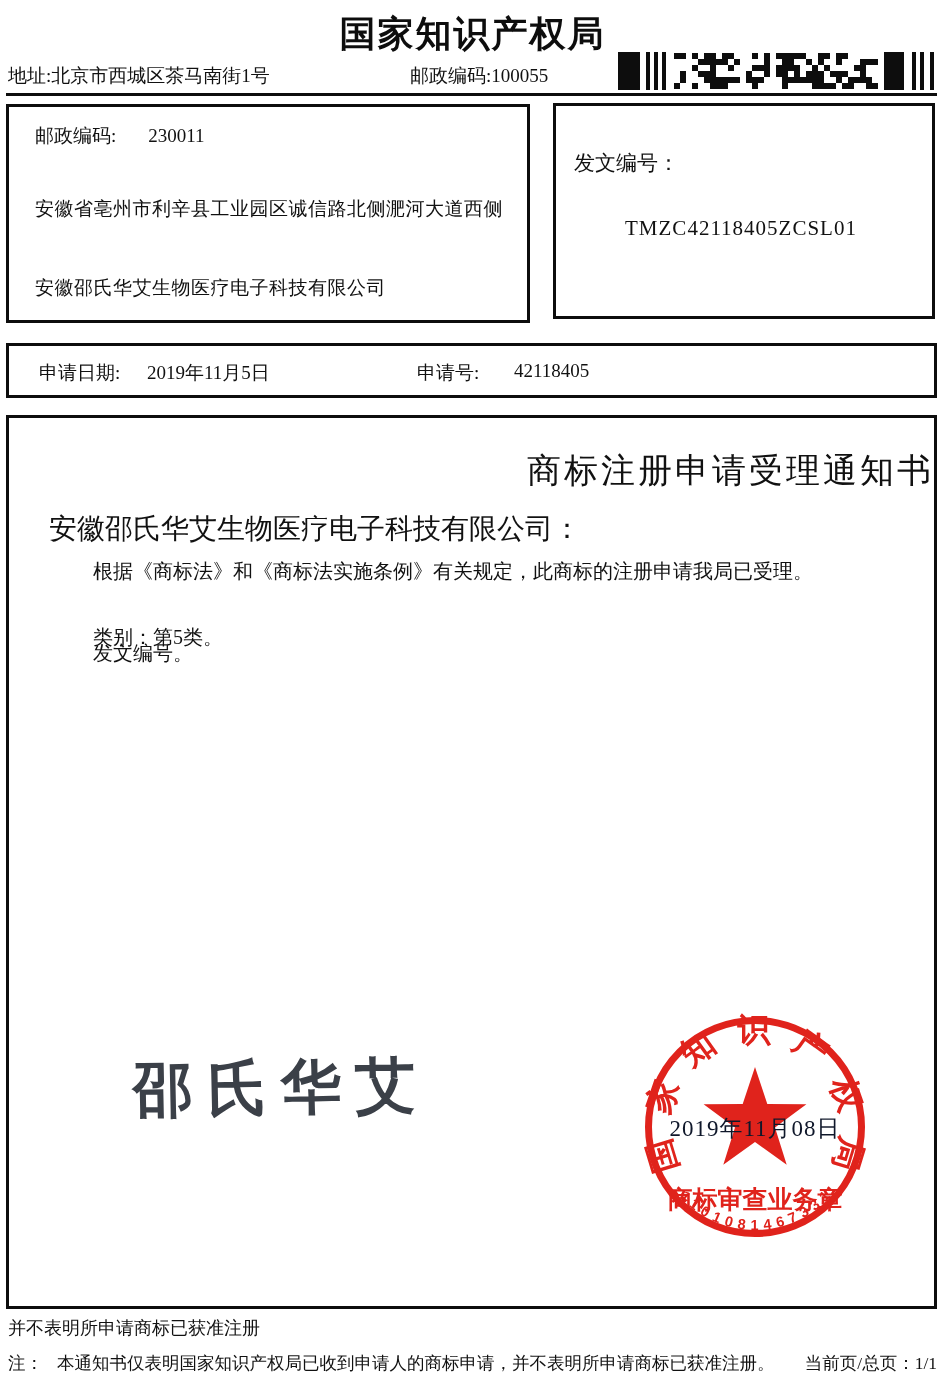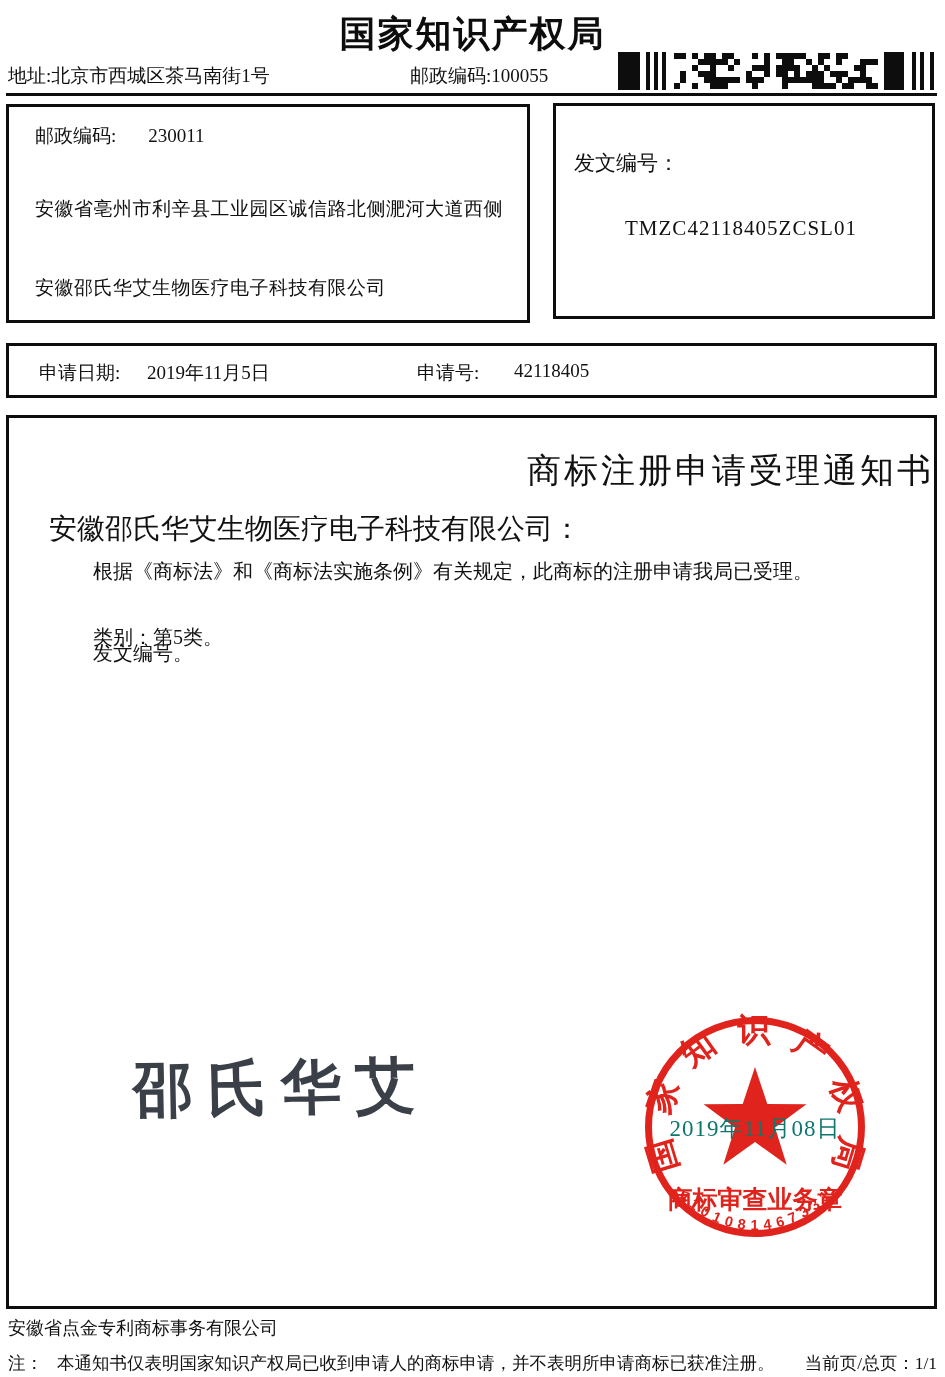--- a/index.html
+++ b/index.html
@@ -77,21 +77,21 @@
     transform: rotate(-1.2deg);
     white-space: nowrap;
   }
 
   
   .seal { position: absolute; top: 589px; left: 626px; width: 240px; height: 240px; }
   .seal svg { position: absolute; top: 0; left: 0; }
   .seal-date {
     position: absolute; top: 106px; left: 0; width: 100%;
     text-align: center;
-    font-size: 23px; color: #0f766e;
+    font-size: 23px; color: #0f172a;
     letter-spacing: 1px;
     white-space: nowrap;
   }
 
   
   .footer-agent { top: 1316px; left: 8px; font-size: 18px; }
   .footer-note  { top: 1351px; left: 8px; font-size: 17.5px; }
   .footer-note .note-label { margin-right: 14px; }
   .footer-page  { top: 1351px; right: 8px; font-size: 17.5px; }
 </style>
@@ -262,19 +262,19 @@
         </text>
         <text x="120" y="201" text-anchor="middle" font-size="25" font-weight="700" fill="#e0231c" font-family="Liberation Serif, serif">商标审查业务章</text>
         <text font-size="14.5" font-weight="700" fill="#e0231c" font-family="Liberation Sans, sans-serif">
           <textPath href="#sealNumArc" startOffset="50%" text-anchor="middle" textLength="170" lengthAdjust="spacing">1101081467331</textPath>
         </text>
       </svg>
       <div class="seal-date">2019年11月08日</div>
     </div>
   </div>
 
-  <div class="abs footer-agent">安徽省点金专利商标事务有限公司</div>
+  <div class="abs footer-agent">并不表明所申请商标已获准注册</div>
   <div class="abs footer-note">
     <span class="note-label">注：</span><span>本通知书仅表明国家知识产权局已收到申请人的商标申请，并不表明所申请商标已获准注册。</span>
   </div>
   <div class="abs footer-page">当前页/总页：1/1</div>
 
 </div>
 
 </body></html>

